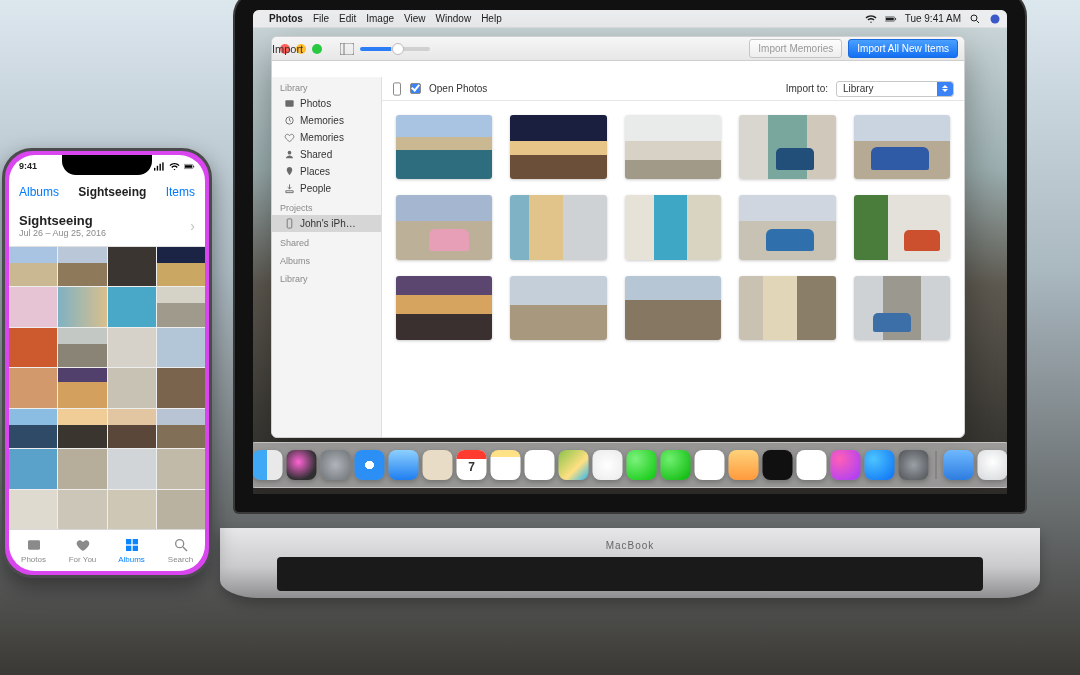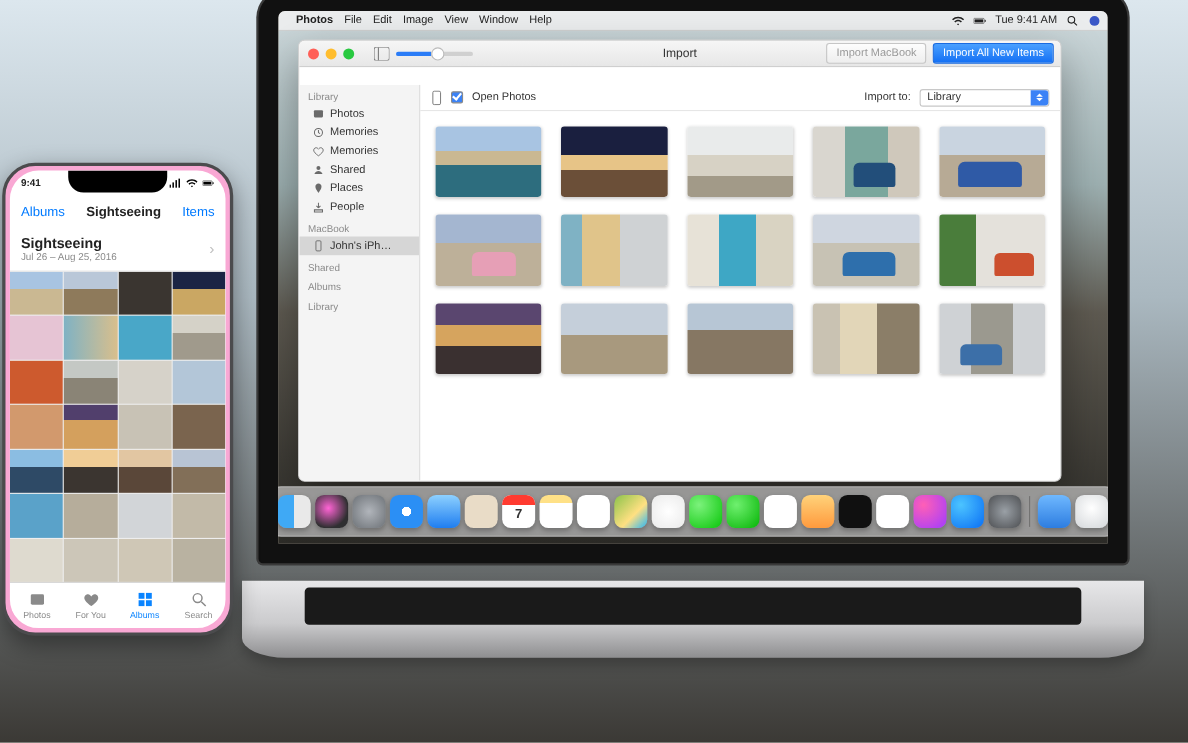--- a/index.html
+++ b/index.html
@@ -69,21 +69,21 @@
     border:1px solid #d0d0d0;
   }
   .titlebar {
     height: 24px; background: linear-gradient(#f6f6f6,#e7e7e7);
     border-bottom:1px solid #cfcfcf;
     display:flex; align-items:center; font-size:11px; position:relative;
   }
   .traffic { display:flex; gap:6px; padding:0 8px; }
   .traffic span { width:10px; height:10px; border-radius:50%; display:block; }
   .tl-close{background:#ff5f57;} .tl-min{background:#ffbd2e;} .tl-max{background:#28c940;}
-  .title-center { position:absolute; left:0; right:0; text-align:center; pointer-events:none; color:#333;}
+  .title-center { position:absolute; left:0; right:0; text-align:left; pointer-events:none; color:#333;}
   .titlebar .tools { display:flex; align-items:center; gap:6px; padding-left:10px;}
   .size-slider { width:70px; height:4px; background:linear-gradient(90deg,#2a7cf7 0%,#2a7cf7 45%,#d0d0d0 45%); border-radius:2px; position:relative;}
   .size-slider .handle{ position:absolute; left:45%; top:-4px; width:12px;height:12px; background:#fff;border:1px solid #bbb;border-radius:50%;}
   .titlebar .right-btns{ margin-left:auto; display:flex; gap:6px; padding-right:6px;}
   .btn-grey, .btn-blue { font-size:10px; padding:3px 8px; border-radius:3px; border:1px solid #c6c6c6;}
   .btn-grey { background:linear-gradient(#fdfdfd,#eee); color:#999;}
   .btn-blue { background:linear-gradient(#4aa0ff,#1470f4); color:#fff; border-color:#1a6be0;}
   .winbody{ flex:1; display:flex; overflow:hidden;margin-top:16px;}
 
   
@@ -157,21 +157,21 @@
   .di-music{background:radial-gradient(circle at 30% 30%,#ff5fb6,#a23bff);}
   .di-appstore{background:radial-gradient(circle at 30% 30%,#4cc4ff,#0a6ff5);}
   .di-prefs{background:radial-gradient(circle,#9aa0a6,#4d4f52);}
   .di-files{background:linear-gradient(#6fb8ff,#2d7de0);}
   .di-trash{background:radial-gradient(circle at 50% 40%,#fff,#d4d7da);}
 
   
   .iphone {
     position:absolute; left:2px; top:148px;
     width:210px; height:430px;
-    background:#f9a8d4; border-radius:30px;
+    background:#d946ef; border-radius:30px;
     border:3px solid #4b4b4d;
     box-shadow: 0 8px 22px rgba(0,0,0,.4);
     overflow:hidden;
   }
   .iphone-screen{ position:absolute; inset:4px; background:#fff; border-radius:26px; overflow:hidden; display:flex; flex-direction:column;}
   .notch{ position:absolute; top:0; left:50%; transform:translateX(-50%); width:90px; height:20px; background:#000; border-radius:0 0 14px 14px; z-index:5;}
   .istatus{ height:22px; display:flex; align-items:center; justify-content:space-between; padding:0 10px; font-size:9px; font-weight:600;}
   .istatus .r{display:flex;gap:4px;align-items:center;}
   .istatus svg{width:11px;height:11px;}
   .inav{ height:30px; display:flex; align-items:center; justify-content:space-between; padding:0 10px; font-size:12px;}
@@ -268,21 +268,21 @@
             <svg width="14" height="12" viewBox="0 0 14 12">
                 <rect x="0" y="0" width="14" height="12" rx="2" fill="none" stroke="#7a7a7a"></rect>
                 <line x1="4" y1="0" x2="4" y2="12" stroke="#7a7a7a"></line>
               </svg>
             <div class="size-slider">
                 <div class="handle"></div>
               </div>
           </div>
           <div class="title-center">Import</div>
           <div class="right-btns">
-            <div class="btn-grey">Import MacBook</div>
+            <div class="btn-grey">Import Memories</div>
             <div class="btn-blue">Import All New Items</div>
           </div>
         </div>
 
         <div class="winbody">
 
           <div class="sidebar">
             <div class="side-section-title">Library</div>
             <div class="side-item">
                 <svg viewBox="0 0 24 24">
@@ -316,21 +316,21 @@
                 </svg>
                 <span>Places</span>
               </div>
             <div class="side-item">
                 <svg viewBox="0 0 24 24">
                   <path d="M12 3v10m0 0l-4-4m4 4l4-4M4 17h16v4H4z" stroke="#6a6a6a" stroke-width="2" fill="none"></path>
                 </svg>
                 <span>People</span>
               </div>
 
-            <div class="side-section-title">MacBook</div>
+            <div class="side-section-title">Projects</div>
             <div class="side-item selected">
                 <svg viewBox="0 0 24 24">
                   <rect x="7" y="2" width="10" height="20" rx="2" fill="none" stroke="#6a6a6a" stroke-width="1.8"></rect>
                 </svg>
                 <span>John's iPh…</span>
               </div>
 
             <div class="side-section-title">Shared</div>
             <div class="side-section-title">Albums</div>
             <div class="side-section-title">Library</div>
@@ -397,20 +397,21 @@
         <div class="app-icon di-appstore"></div>
         <div class="app-icon di-prefs"></div>
         <div class="sep"></div>
         <div class="app-icon di-files"></div>
         <div class="app-icon di-trash"></div>
       </div>
     </div>
   </div>
 
   <div class="laptop-body">
+    <div class="label">MacBook</div>
     <div class="kbd"></div>
   </div>
 </div>
 
 <div class="iphone">
   <div class="iphone-screen">
     <div class="notch"></div>
     <div class="istatus">
       <span>9:41</span>
       <span class="r">

